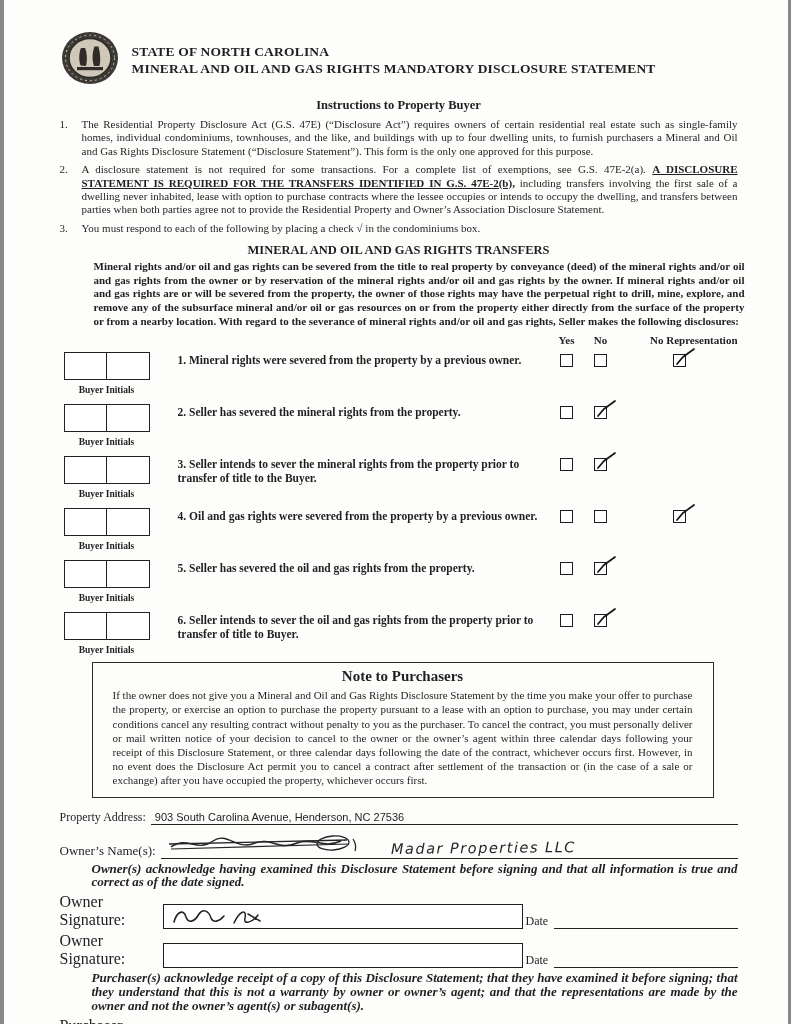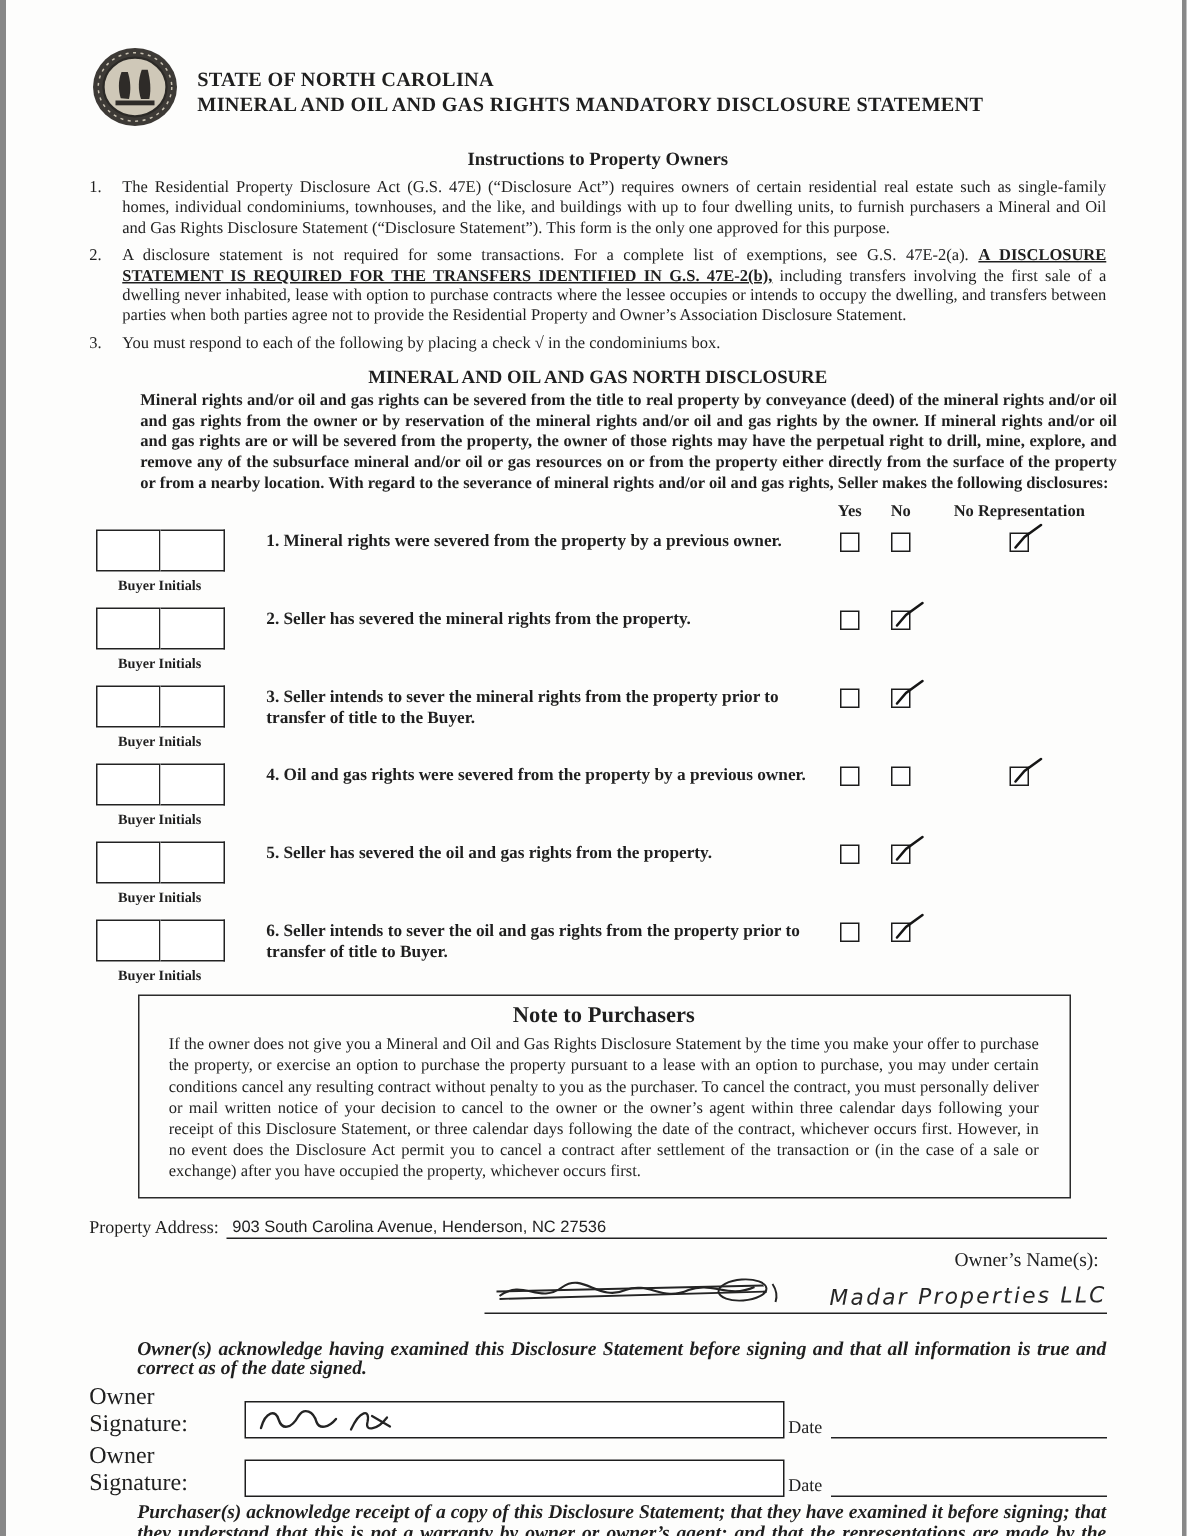--- a/index.html
+++ b/index.html
@@ -24,21 +24,21 @@
 
   
   .disc-heading { text-align:center; font-weight:bold; font-size:12.5px; margin:8px 0 2px; }
   .disc-intro { font-weight:bold; font-size:11px; line-height:13.6px; text-align:justify;
                 margin:0 0 6px 34px; width:651px; }
 
   .col-hdr { display:flex; font-weight:bold; font-size:11px; margin-bottom:4px; }
   .col-hdr .sp { flex:1; }
   .col-yes-h { flex:none; width:26px; text-align:center; margin-right:8px; }
   .col-no-h  { flex:none; width:26px; text-align:center; margin-right:8px; }
-  .col-nr-h  { flex:none; width:116px; text-align:center; }
+  .col-nr-h  { flex:none; width:116px; text-align:right; }
 
   .disc-row { display:flex; align-items:flex-start; margin-bottom:7px; }
   .init-cell { flex:none; width:118px; padding-top:2px; }
   .init-boxes { display:flex; width:86px; margin-left:4px; }
   .ibox { width:43px; height:28px; border:1.6px solid #222; background:#fff; }
   .ibox + .ibox { border-left:none; }
   .init-label { font-weight:bold; font-size:9.5px; text-align:center; width:94px; margin-top:5px; }
   .stmt { flex:1; font-weight:bold; font-size:11.5px; line-height:14px; padding-right:10px; padding-top:3px; }
   .opt { flex:none; width:26px; margin-right:8px; display:flex; justify-content:center; padding-top:4px; }
   .opt.norep { width:116px; margin-right:0; }
@@ -86,37 +86,37 @@
           <rect x="17" y="37" width="26" height="3.2" fill="#2e2b28"></rect>
           <ellipse cx="30" cy="28" rx="24.5" ry="22.8" fill="none" stroke="#c9c2b2" stroke-width="1" stroke-dasharray="2 3"></ellipse>
         </svg>
       </div>
       <div class="hdr-lines">
         <div>STATE OF NORTH CAROLINA</div>
         <div>MINERAL AND OIL AND GAS RIGHTS MANDATORY DISCLOSURE STATEMENT</div>
       </div>
     </div>
 
-    <div class="center-heading">Instructions to Property Owners</div>
+    <div class="center-heading">Instructions to Property Buyer</div>
     <div class="instr">
       <div class="instr-item">
         <span class="instr-num">1.</span>
         <span class="instr-text">The Residential Property Disclosure Act (G.S. 47E) (“Disclosure Act”) requires owners of certain residential real estate such as single-family homes, individual condominiums, townhouses, and the like, and buildings with up to four dwelling units, to furnish purchasers a Mineral and Oil and Gas Rights Disclosure Statement (“Disclosure Statement”). This form is the only one approved for this purpose.</span>
       </div>
       <div class="instr-item">
         <span class="instr-num">2.</span>
         <span class="instr-text"><span>A disclosure statement is not required for some transactions. For a complete list of exemptions, see G.S. 47E-2(a). </span><span class="bold-ul">A DISCLOSURE STATEMENT IS REQUIRED FOR THE TRANSFERS IDENTIFIED IN G.S. 47E-2(b),</span><span> including transfers involving the first sale of a dwelling never inhabited, lease with option to purchase contracts where the lessee occupies or intends to occupy the dwelling, and transfers between parties when both parties agree not to provide the Residential Property and Owner’s Association Disclosure Statement.</span></span>
       </div>
       <div class="instr-item">
         <span class="instr-num">3.</span>
         <span class="instr-text">You must respond to each of the following by placing a check √  in the condominiums box.</span>
       </div>
     </div>
 
-    <div class="disc-heading">MINERAL AND OIL AND GAS NORTH DISCLOSURE</div>
+    <div class="disc-heading">MINERAL AND OIL AND GAS RIGHTS TRANSFERS</div>
     <div class="disc-intro">Mineral rights and/or oil and gas rights can be severed from the title to real property by conveyance (deed) of the mineral rights and/or oil and gas rights from the owner or by reservation of the mineral rights and/or oil and gas rights by the owner. If mineral rights and/or oil and gas rights are or will be severed from the property, the owner of those rights may have the perpetual right to drill, mine, explore, and remove any of the subsurface mineral and/or oil or gas resources on or from the property either directly from the surface of the property or from a nearby location. With regard to the severance of mineral rights and/or oil and gas rights, Seller makes the following disclosures:</div>
 
     <div class="col-hdr">
       <span class="sp"></span>
       <span class="col-yes-h">Yes</span>
       <span class="col-no-h">No</span>
       <span class="col-nr-h">No Representation</span>
     </div>
 
     <div id="disc-rows">
@@ -268,21 +268,21 @@
     <div class="note-box">
       <div class="note-title">Note to Purchasers</div>
       <div class="note-body">If the owner does not give you a Mineral and Oil and Gas Rights Disclosure Statement by the time you make your offer to purchase the property, or exercise an option to purchase the property pursuant to a lease with an option to purchase, you may under certain conditions cancel any resulting contract without penalty to you as the purchaser. To cancel the contract, you must personally deliver or mail written notice of your decision to cancel to the owner or the owner’s agent within three calendar days following your receipt of this Disclosure Statement, or three calendar days following the date of the contract, whichever occurs first. However, in no event does the Disclosure Act permit you to cancel a contract after settlement of the transaction or (in the case of a sale or exchange) after you have occupied the property, whichever occurs first.</div>
     </div>
 
     <div class="field-line">
       <span class="fl-label">Property Address:</span>
       <span class="fl-value">903 South Carolina Avenue, Henderson, NC 27536</span>
     </div>
 
-    <div class="field-line" style="margin-bottom:16px;flex-direction:column;">
+    <div class="field-line" style="margin-bottom:3px;">
       <span class="fl-label big">Owner’s Name(s):</span>
       <span class="fl-value">
         <span class="hand-wrap">
           <svg width="200" height="26" viewBox="0 0 200 26" style="flex:none;">
             <path d="M6 16 C 22 4, 32 22, 48 10 C 62 0, 72 20, 90 12 C 106 6, 114 20, 132 12 C 148 6, 158 18, 176 10" stroke="#242424" stroke-width="1.4" fill="none"></path>
             <path d="M4 13 L 182 9" stroke="#242424" stroke-width="1.3" fill="none"></path>
             <path d="M6 18 L 184 13" stroke="#242424" stroke-width="1.2" fill="none"></path>
             <ellipse cx="168" cy="12" rx="16" ry="7" stroke="#242424" stroke-width="1.3" fill="none" transform="rotate(-4 168 12)"></ellipse>
             <path d="M188 8 q4 6 2 12" stroke="#242424" stroke-width="1.3" fill="none"></path>
           </svg>

